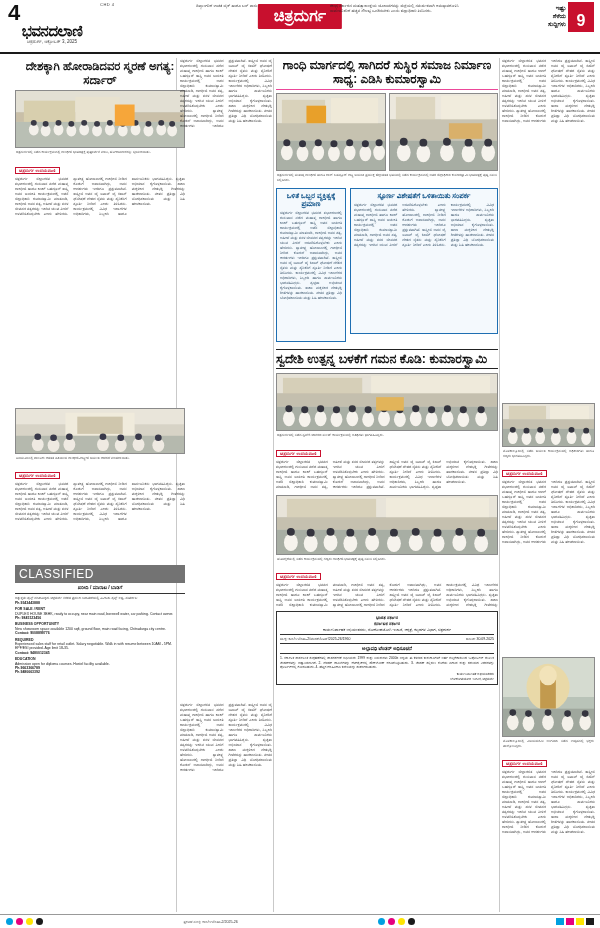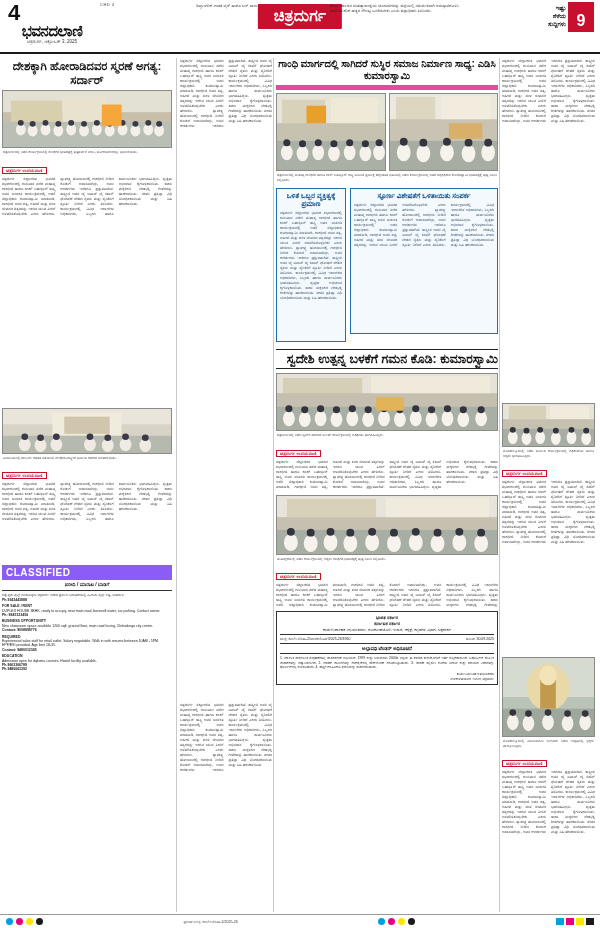--- a/index.html
+++ b/index.html
@@ -79,48 +79,48 @@
     font-weight: bold;
   }
 
   
   .content {
     position: relative;
     padding: 4px 5px 0 5px;
     height: 858px;
   }
   .col { position: absolute; top: 4px; }
-  .colA { left: 2px;  width: 170px; }
+  .colA { left: 15px;  width: 170px; }
   .colB { left: 180px; width: 92px; }
   .colC { left: 276px; width: 222px; }
   .colD { left: 502px; width: 93px; }
 
   .vrule {
     position: absolute; top: 4px; bottom: 0; width: 1px; background: #c9c9c9;
   }
 
   
   .hl {
     font-weight: bold; color: #111; line-height: 1.12;
   }
   .hl-main {
     font-size: 19px; text-align: center; letter-spacing: -0.3px;
     padding: 1px 0 2px 0;
   }
   .hl-sub {
-    font-size: 10px; text-align: center; font-weight: bold; color: #111;
-    padding-bottom: 3px; border-bottom: 5px solid #ec4899;
+    font-size: 12px; text-align: center; font-weight: bold; color: #111;
+    padding-bottom: 3px; border-bottom: 1px solid #ec4899;
     margin-bottom: 3px;
   }
   .hl-a {
     font-size: 11.5px; text-align: center; line-height: 1.18;
     padding: 2px 0 3px 0;
   }
   .hl-band {
-    font-size: 12.5px; text-align: right; font-weight: bold;
+    font-size: 12.5px; text-align: left; font-weight: bold;
     border-top: 1px solid #222; border-bottom: 1px solid #222;
     padding: 2px 0; margin: 4px 0 4px 0; color: #111;
   }
   .hl-band-sm {
     font-size: 8.5px; text-align: center; font-weight: bold;
     border-top: 1px solid #222; border-bottom: 1px solid #222;
     padding: 2px 0; margin: 4px 0 4px 0; color: #111;
   }
 
   
@@ -165,21 +165,21 @@
     background: #f4f9fd;
   }
   .boxed-title {
     font-size: 7px; font-weight: bold; color: #0b4f86;
     text-align: center; margin-bottom: 2px; line-height: 1.15;
   }
   .boxed .body-txt { color: #24405a; }
 
   
   .classified-head {
-    background: #8b5cf6; color: #fff; font-size: 10px; font-weight: bold;
+    background: #737373; color: #fff; font-size: 12px; font-weight: normal;
     padding: 2px 4px; letter-spacing: .5px;
   }
   .classified-sub {
     font-size: 5px; text-align: center; font-weight: bold; color: #111;
     border-bottom: 1px solid #333; padding: 1px 0 2px 0; margin-bottom: 2px;
   }
   .classified-body {
     font-size: 3.5px; line-height: 4.4px; color: #222; text-align: justify;
   }
 

